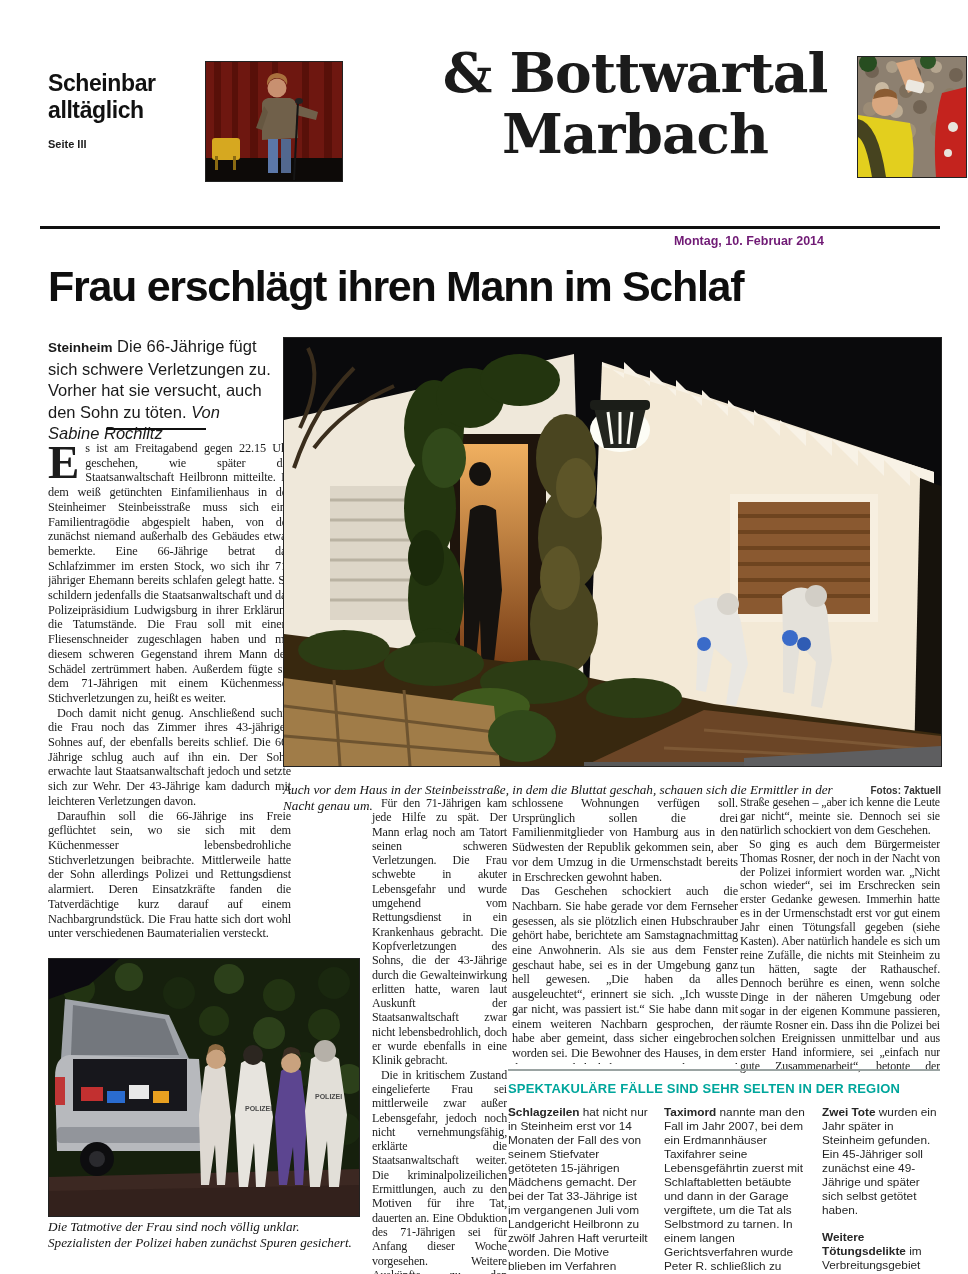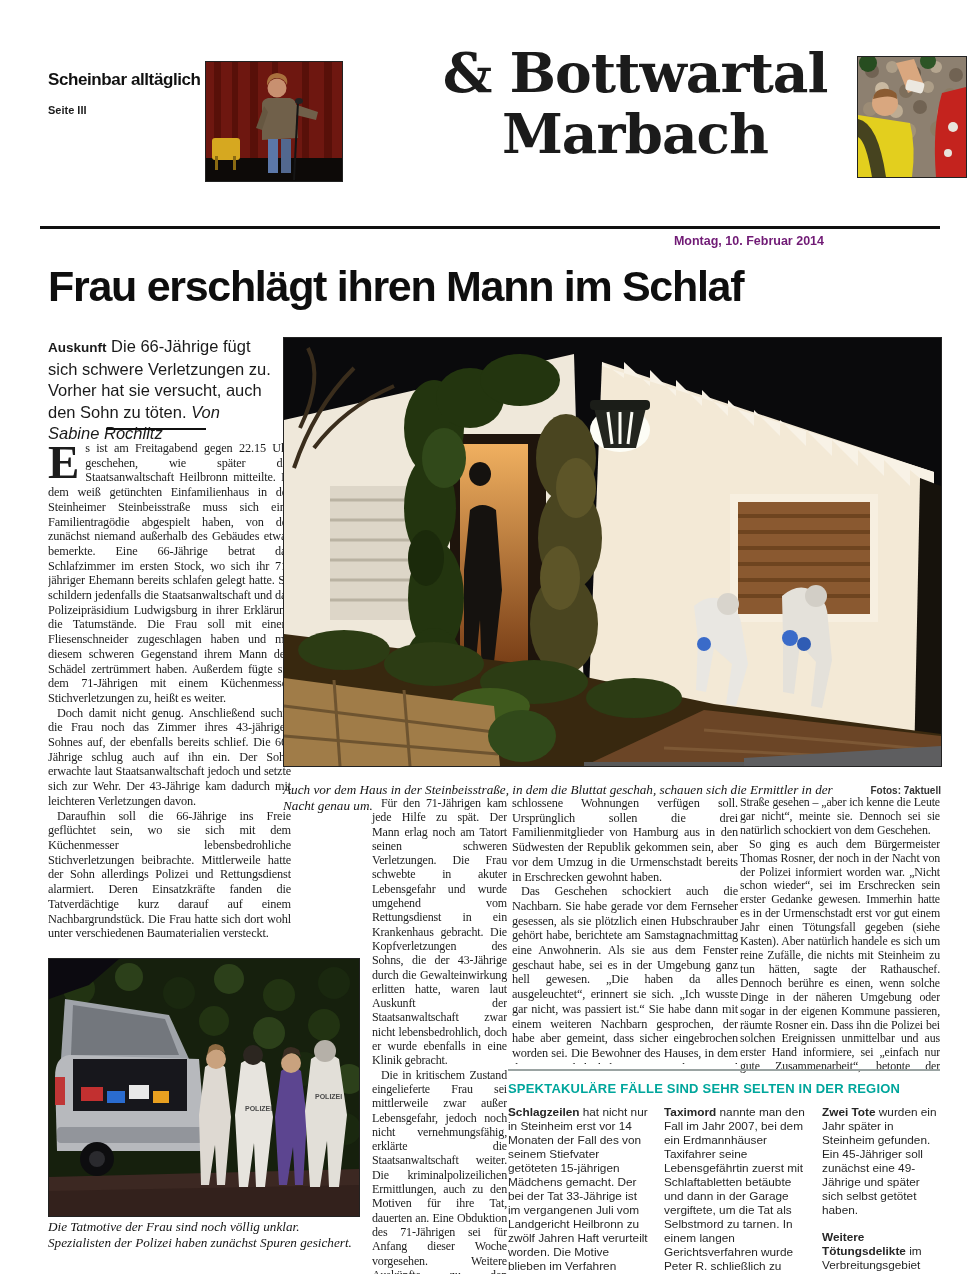--- a/index.html
+++ b/index.html
@@ -3,21 +3,21 @@
 <meta charset="utf-8">
 <style>
   html,body{margin:0;padding:0;background:#ffffff;}
   #page{position:relative;width:968px;height:1274px;background:#fff;overflow:hidden;
         font-family:"Liberation Serif",serif;color:#1c1c1c;}
 
   .abs{position:absolute;}
 
   
   .teaser{left:48px;top:70px;width:154px;}
-  .teaser-title{font-family:"Liberation Sans",sans-serif;font-weight:bold;font-size:17px;
+  .teaser-title{font-family:"Liberation Sans",sans-serif;font-weight:bold;font-size:23px;
                 letter-spacing:-0.4px;color:#111;margin:0 0 7px 0;}
   .teaser-body{font-size:13px;line-height:16.3px;margin:0;}
   .teaser-ref{font-family:Liberation Sans, sans-serif;font-weight:bold;font-size:11px;margin-top:14px;}
 
   .masthead{left:420px;top:42px;width:430px;text-align:center;
             font-family:"DejaVu Serif",serif;font-weight:bold;color:#1b1b1b;
             font-size:55px;line-height:61px;letter-spacing:-1px;}
 
   .photo{position:absolute;border:1px solid #222;overflow:hidden;background:#000;}
   .photo svg{display:block;width:100%;height:100%;}
@@ -143,21 +143,21 @@
         <circle cx="90" cy="96" r="4" fill="#e8e4dc"></circle>
     </svg>
   </div>
 
   <div class="abs rule-main"></div>
   <div class="abs dateline">Montag, 10. Februar 2014</div>
 
   <h1 class="abs headline" style="margin:0;">Frau erschlägt ihren Mann im Schlaf</h1>
 
   <div class="abs lead">
-    <b>Auskunft</b>
+    <b>Steinheim</b>
     <span>Die 66-Jährige fügt sich schwere Verletzungen zu. Vorher hat sie versucht, auch den Sohn zu töten.</span>
     <i>Von Sabine Rochlitz</i>
   </div>
   <div class="abs lead-rule"></div>
 
   <div class="abs bodycol col1">
     <p><span class="dropcap">E</span><span>s ist am Freitagabend gegen 22.15 Uhr geschehen, wie später die Staatsanwaltschaft Heilbronn mitteilte. In dem weiß getünchten Einfamilienhaus in der Steinheimer Steinbeisstraße muss sich eine Familientragödie abgespielt haben, von der zunächst niemand außerhalb des Gebäudes etwas bemerkte. Eine 66-Jährige betrat das Schlafzimmer im ersten Stock, wo sich ihr 71-jähriger Ehemann bereits schlafen gelegt hatte. So schildern jedenfalls die Staatsanwaltschaft und das Polizeipräsidium Ludwigsburg in ihrer Erklärung die Tatumstände. Die Frau soll mit einem Fliesenschneider zugeschlagen haben und mit diesem schweren Gegenstand ihrem Mann den Schädel zertrümmert haben. Außerdem fügte sie dem 71-Jährigen mit einem Küchenmesser Stichverletzungen zu, heißt es weiter.</span></p>
     <p class="ind">Doch damit nicht genug. Anschließend suchte die Frau noch das Zimmer ihres 43-jährigen Sohnes auf, der ebenfalls bereits schlief. Die 66-Jährige schlug auch auf ihn ein. Der Sohn erwachte laut Staatsanwaltschaft jedoch und setzte sich zur Wehr. Der 43-Jährige kam dadurch mit leichteren Verletzungen davon.</p>
     <p class="ind">Daraufhin soll die 66-Jährige ins Freie geflüchtet sein, wo sie sich mit dem Küchenmesser lebensbedrohliche Stichverletzungen beibrachte. Mittlerweile hatte der Sohn allerdings Polizei und Rettungsdienst alarmiert. Deren Einsatzkräfte fanden die Tatverdächtige kurz darauf auf einem Nachbargrundstück. Die Frau hatte sich dort wohl unter verschiedenen Baumaterialien versteckt.</p>
   </div>

